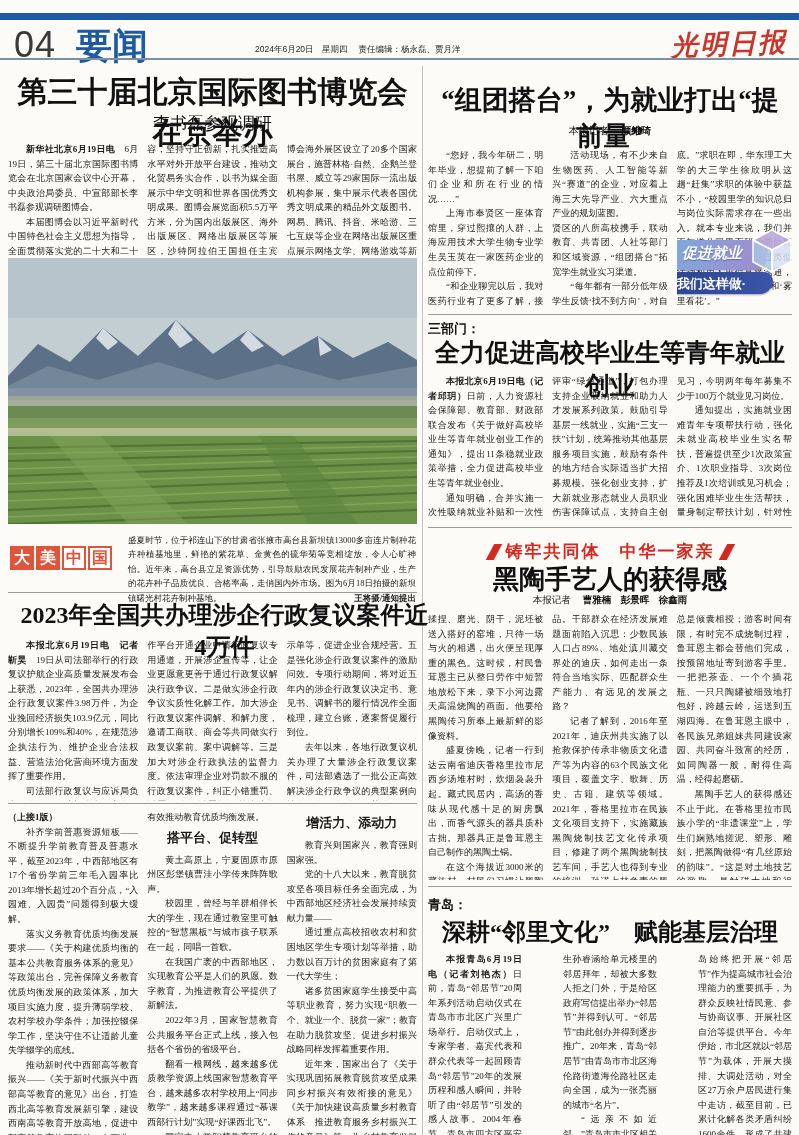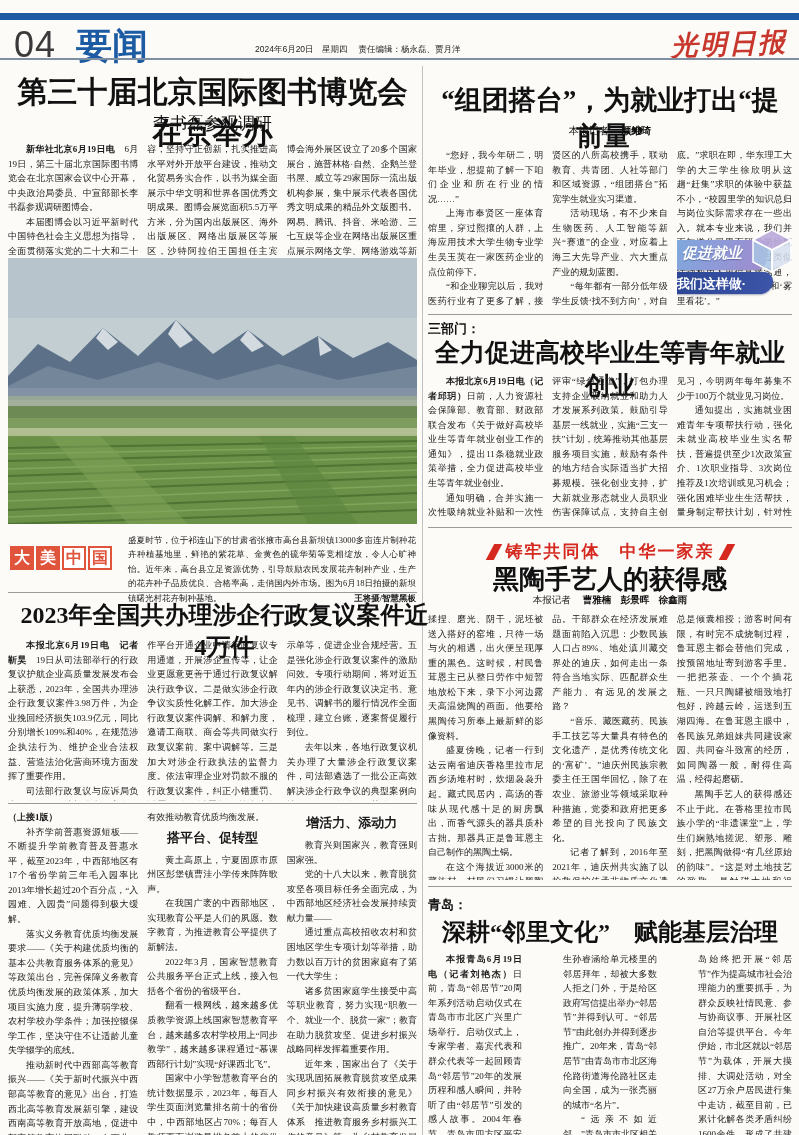--- a/index.html
+++ b/index.html
@@ -135,21 +135,21 @@
 </div>
 
 <div class="cap-label">
   <span class="solid">大</span>
   <span class="solid">美</span>
   <span class="hollow">中</span>
   <span class="hollow">国</span>
 </div>
 <div class="caption">
   <span>盛夏时节，位于祁连山下的甘肃省张掖市高台县新坝镇13000多亩连片制种花卉种植基地里，鲜艳的紫花草、金黄色的硫华菊等竞相绽放，令人心旷神怡。近年来，高台县立足资源优势，引导鼓励农民发展花卉制种产业，生产的花卉种子品质优良、合格率高，走俏国内外市场。图为6月18日拍摄的新坝镇曙光村花卉制种基地。</span>
-  <span class="credit">王将摄/智慧黑板</span>
+  <span class="credit">王将摄/通知提出</span>
 </div>
 
 <div class="hr" style="left:8px;top:592px;width:409px;"></div>
 
 <div class="abs h-serif" style="left:8px;top:599px;width:409px;font-size:24px;margin-left:12px;">2023年全国共办理涉企行政复议案件近4万件</div>
 
 <div class="cols" style="left:8px;top:638px;width:409px;height:163px;">
   <div class="col">
     <p class="bp"><b>本报北京6月19日电　记者靳昊　</b><span>19日从司法部举行的行政复议护航企业高质量发展发布会上获悉，2023年，全国共办理涉企行政复议案件3.98万件，为企业挽回经济损失103.9亿元，同比分别增长109%和40%，在规范涉企执法行为、维护企业合法权益、营造法治化营商环境方面发挥了重要作用。</span></p>
     <p class="bp">司法部行政复议与应诉局负责人介绍，司法部联合国家发展改革委、全国工商联于今年6月至12月开展行政复议护航企业高质量发展专项行动，努力为发展新质生产力、加快推进中国式现代化提供坚实保障。</p>
@@ -171,20 +171,21 @@
     <p class="bp noind" style="font-weight:bold;">（上接1版）</p>
     <p class="bp">补齐学前普惠资源短板——不断提升学前教育普及普惠水平，截至2023年，中西部地区有17个省份学前三年毛入园率比2013年增长超过20个百分点，“入园难、入园贵”问题得到极大缓解。</p>
     <p class="bp">落实义务教育优质均衡发展要求——《关于构建优质均衡的基本公共教育服务体系的意见》等政策出台，完善保障义务教育优质均衡发展的政策体系，加大项目实施力度，提升薄弱学校、农村学校办学条件；加强控辍保学工作，坚决守住不让适龄儿童失学辍学的底线。</p>
     <p class="bp">推动新时代中西部高等教育振兴——《关于新时代振兴中西部高等教育的意见》出台，打造西北高等教育发展新引擎，建设西南高等教育开放高地，促进中部高等教育协同联动，在西北、西南、中部三大区域分别布局建设服务国家重大战略的高等教育创新综合平台。</p>
 
   </div>
   <div class="col">
     <p class="bp noind">有效推动教育优质均衡发展。</p>
     <div class="subhead">搭平台、促转型</div>
     <p class="bp">黄土高原上，宁夏固原市原州区彭堡镇曹洼小学传来阵阵歌声。</p>
+    <p class="bp">校园里，曾经与羊群相伴长大的学生，现在通过教室里可触控的“智慧黑板”与城市孩子联系在一起，同唱一首歌。</p>
     <p class="bp">在我国广袤的中西部地区，实现教育公平是人们的夙愿。数字教育，为推进教育公平提供了新解法。</p>
     <p class="bp">2022年3月，国家智慧教育公共服务平台正式上线，接入包括各个省份的省级平台。</p>
     <p class="bp">翻看一根网线，越来越多优质教学资源上线国家智慧教育平台，越来越多农村学校用上“同步教学”，越来越多课程通过“慕课西部行计划”实现“好课西北飞”。</p>
     <p class="bp">国家中小学智慧教育平台的统计数据显示，2023年，每百人学生页面浏览量排名前十的省份中，中西部地区占70%；每百人教师页面浏览量排名前十的省份中，中西部地区占60%。</p>
 
   </div>
   <div class="col">
     <div class="subhead">增活力、添动力</div>
     <p class="bp">教育兴则国家兴，教育强则国家强。</p>
     <p class="bp">党的十八大以来，教育脱贫攻坚各项目标任务全面完成，为中西部地区经济社会发展持续贡献力量——</p>
@@ -202,22 +203,22 @@
 </div>
 
 <div class="cols" style="left:428px;top:148px;width:364px;height:162px;justify-content:space-between;">
   <div class="col">
     <p class="bp">“您好，我今年研二，明年毕业，想提前了解一下咱们企业和所在行业的情况……”</p>
     <p class="bp">上海市奉贤区一座体育馆里，穿过熙攘的人群，上海应用技术大学生物专业学生吴玉英在一家医药企业的点位前停下。</p>
     <p class="bp">“和企业聊完以后，我对医药行业有了更多了解，接下来的时间要抓紧充实自己！”经过一番交流，吴玉英更明确了今后努力的方向。</p>
 
   </div>
   <div class="col">
+    <p class="bp">活动现场，有不少来自生物医药、人工智能等新兴“赛道”的企业，对应着上海三大先导产业、六大重点产业的规划蓝图。</p>
     <p class="bp noind">贤区的八所高校携手，联动教育、共青团、人社等部门和区域资源，“组团搭台”拓宽学生就业实习渠道。</p>
-    <p class="bp">活动现场，有不少来自生物医药、人工智能等新兴“赛道”的企业，对应着上海三大先导产业、六大重点产业的规划蓝图。</p>
     <p class="bp">“每年都有一部分低年级学生反馈‘找不到方向’，对自己今后的职业规划‘有焦虑感’。”华东理工大学学生就业指导服务中心主任郑东介绍，“我们几所学校联合搭建平台，就是希望唤醒学生的职业规划意识，推动他们尽早开展职业规划，了解用人单位的人才需求，提升能力，考虑越全面，心里就越有</p>
   </div>
   <div class="col" style="position:relative;">
     <p class="bp noind">底。”求职在即，华东理工大学的大三学生徐欣明从这趟“赶集”求职的体验中获益不小，“校园里学的知识总归与岗位实际需求存在一些出入。就本专业来说，我们并不知道公司里面研发岗位究竟分为哪些职能。通过类似活动和用人单位直接沟通，能早一点告别不切实际和‘雾里看花’。”</p>
     <div class="promo" style="left:-40px;top:88px;">
       <div class="promo-main"></div>
       <div class="promo-t1">促进就业</div>
       <div class="promo-bar"></div>
       <div class="promo-t2">·我们这样做·</div>
       <svg class="cube" width="42" height="46" viewBox="0 0 42 46">
@@ -269,21 +270,20 @@
 
 <div class="cols" style="left:428px;top:612px;width:364px;height:268px;">
   <div class="col">
     <p class="bp noind">揉捏、磨光、阴干，泥坯被送入搭好的窑堆，只待一场与火的相遇，出火便呈现厚重的黑色。这时候，村民鲁茸恩主已从整日劳作中短暂地放松下来，录下小河边露天高温烧陶的画面。他要给黑陶传习所奉上最新鲜的影像资料。</p>
     <p class="bp">盛夏傍晚，记者一行到达云南省迪庆香格里拉市尼西乡汤堆村时，炊烟袅袅升起。藏式民居内，高汤的香味从现代感十足的厨房飘出，而香气源头的器具质朴古拙。那器具正是鲁茸恩主自己制作的黑陶土锅。</p>
     <p class="bp">在这个海拔近3000米的藏族村，村民们习惯让黑陶填满自己的生活——点一盏黑陶酥油灯，围着黑陶火塘煮茶夜话，为游客和爱好者传授黑陶技艺……当地人告诉记者，这种具有文化仪式感的生活，是他们获得感的重要来源之一。</p>
 
   </div>
   <div class="col">
     <p class="bp noind">品。干部群众在经济发展难题面前陷入沉思：少数民族人口占89%、地处滇川藏交界处的迪庆，如何走出一条符合当地实际、匹配群众生产能力、有远见的发展之路？</p>
-    <p class="bp">“音乐、藏医藏药、民族手工技艺等大量具有特色的文化遗产，是优秀传统文化的‘富矿’。”迪庆州民族宗教委主任王国华回忆，除了在农业、旅游业等领域采取种种措施，党委和政府把更多希望的目光投向了民族文化。</p>
     <p class="bp">记者了解到，2016年至2021年，迪庆州共实施了以抢救保护传承非物质文化遗产等为内容的63个民族文化项目，覆盖文字、歌舞、历史、古籍、建筑等领域。2021年，香格里拉市在民族文化项目支持下，实施藏族黑陶烧制技艺文化传承项目，修建了两个黑陶烧制技艺车间，手艺人也得到专业的培训。孙诺七林负责的黑陶技艺传习所，就是在那时建立的。</p>
 
   </div>
   <div class="col">
     <p class="bp noind">总是倾囊相授；游客时间有限，有时完不成烧制过程，鲁茸恩主都会替他们完成，按预留地址寄到游客手里。一把把茶壶、一个个插花瓶、一只只陶罐被细致地打包好，跨越云岭，运送到五湖四海。在鲁茸恩主眼中，各民族兄弟姐妹共同建设家园、共同奋斗致富的经历，如同陶器一般，耐得住高温，经得起磨砺。</p>
     <p class="bp">黑陶手艺人的获得感还不止于此。在香格里拉市民族小学的“非遗课堂”上，学生们娴熟地搓泥、塑形、雕刻，把黑陶做得“有几丝原始的韵味”。“这是对土地技艺的致敬，是触碰大地和祖先、感受泥土温度的过程。”11岁的学生当增卓玛说。</p>
 
   </div>
 </div>
 

